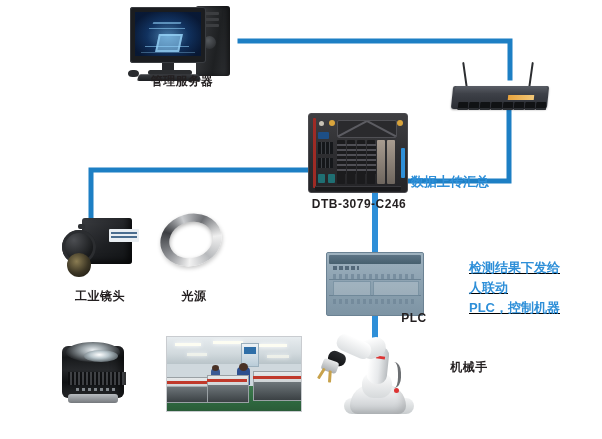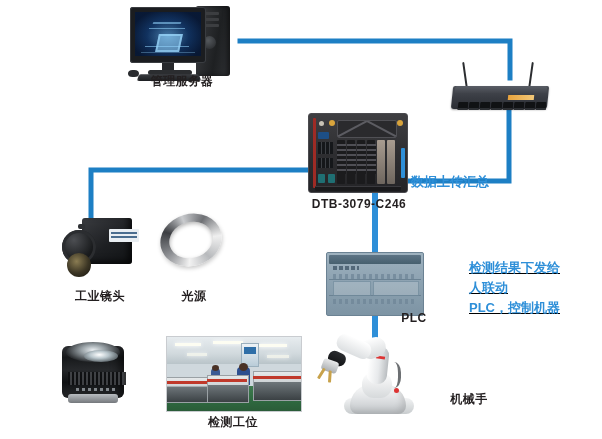--- a/index.html
+++ b/index.html
@@ -388,21 +388,20 @@
     <div class="head" style="left:72px;top:26px;width:9px;height:8px;"></div>
     <div class="person" style="left:44px;top:31px;width:9px;height:12px;background:#3a5a94;"></div>
     <div class="head" style="left:45px;top:28px;width:7px;height:6px;"></div>
     <div class="bench" style="left:-2px;top:40px;width:44px;height:24px;"></div>
     <div class="redline" style="left:-2px;top:44px;width:44px;"></div>
     <div class="bench" style="left:40px;top:38px;width:40px;height:26px;"></div>
     <div class="redline" style="left:40px;top:42px;width:40px;"></div>
     <div class="bench" style="left:86px;top:34px;width:50px;height:28px;"></div>
     <div class="redline" style="left:86px;top:39px;width:50px;"></div>
   </div>
-  <div class="label" style="left:190px;top:414px;width:86px;">检测工位</div>
 
   <div class="node plc" style="left:326px;top:252px;width:98px;height:64px;">
     <div class="body">
       <div class="caphdr"></div>
       <div class="brand"></div>
       <div class="row" style="top:26px;"></div>
       <div class="row" style="top:42px;"></div>
       <div class="panel" style="left:6px;top:28px;width:36px;height:13px;"></div>
       <div class="panel" style="left:46px;top:28px;width:44px;height:13px;"></div>
       <div class="termrow" style="left:6px;top:21px;width:84px;"></div>
@@ -417,21 +416,21 @@
     <div class="reddot"></div>
     <div class="cable"></div>
     <div class="shoulder"></div>
     <div class="upper"></div>
     <div class="redmark"></div>
     <div class="elbow"></div>
     <div class="fore"></div>
     <div class="wrist"></div>
     <div class="grip"></div>
   </div>
-  <div class="label" style="left:438px;top:391px;width:62px;">机械手</div>
+  <div class="label" style="left:438px;top:359px;width:62px;">机械手</div>
 
 
   <div class="bluetext" style="left:411px;top:172px;">数据上传汇总</div>
 
   <div style="position:absolute;left:469px;top:258px;text-decoration:underline;">
     <div class="bluetext" style="position:static;">检测结果下发给</div>
     <div class="bluetext" style="position:static;">人联动</div>
     <div class="bluetext" style="position:static;">PLC，控制机器</div>
   </div>
 

